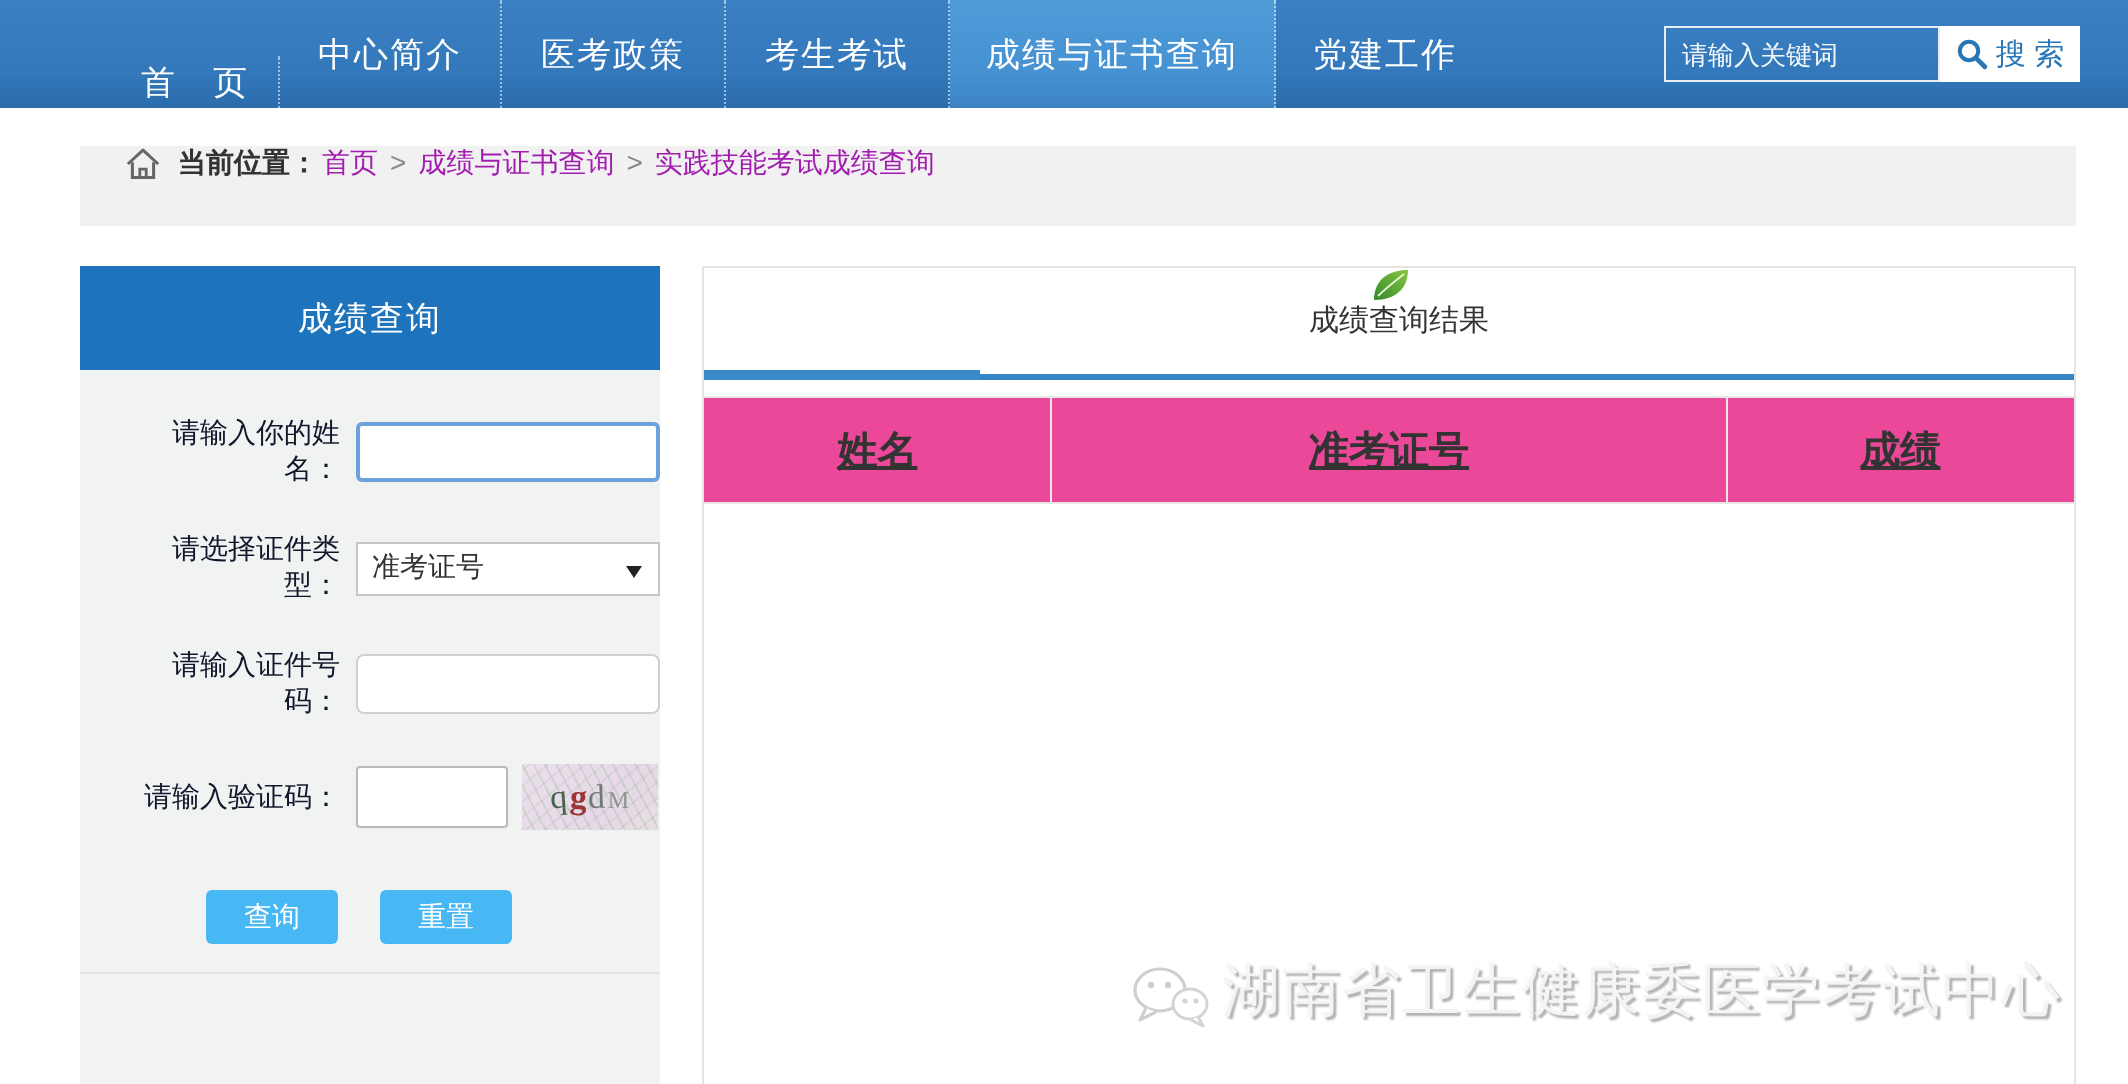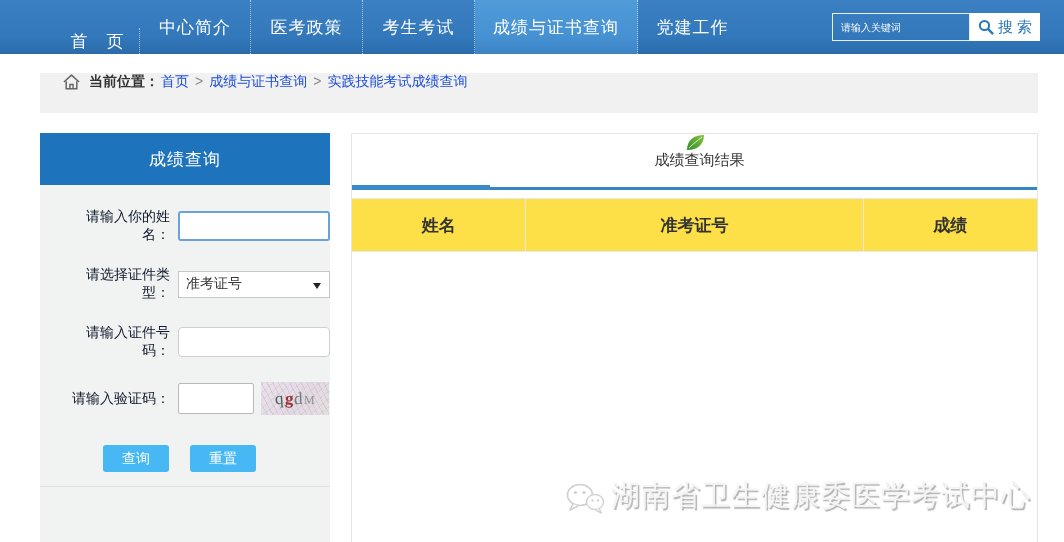--- a/index.html
+++ b/index.html
@@ -13,33 +13,33 @@
          display:flex; align-items:stretch; }
   .nav-items { display:flex; margin-left:56px; }
   .nav-item { display:flex; align-items:center; justify-content:center;
               color:#fff; font-size:17px; letter-spacing:1px; cursor:pointer;
               border-right:1px dotted rgba(255,255,255,.55); }
   .nav-item.w1{ width:84px;margin-top:28px; } .nav-item.w2{ width:111px; } .nav-item.w3{ width:112px; }
   .nav-item.w4{ width:112px; } .nav-item.w5{ width:163px; } .nav-item.w6{ width:109px; border-right:none; }
   .nav-item.active { background:linear-gradient(180deg,#509bd8 0%,#4591d2 68%,#3d83c4 100%); }
   .nav-search { position:absolute; right:24px; top:13px; height:28px; display:flex; }
   .nav-search input { width:138px; height:28px; background:transparent; border:1px solid #e8eef5;
-                      color:#fff; font-size:10px; padding:0 8px; outline:none;
+                      color:#fff; font-size:13px; padding:0 8px; outline:none;
                       font-family:"Liberation Sans","DejaVu Sans",sans-serif; }
   .nav-search input::placeholder { color:#fff; opacity:.95; }
   .search-btn { width:70px; height:28px; background:#fff; border:none; cursor:pointer;
                 display:flex; align-items:center; justify-content:center; gap:4px;
                 color:#2a77b8; font-size:15px; font-family:inherit; }
 
   
   .crumb-bar { position:absolute; left:40px; top:73px; width:998px; height:40px;
                background:#f1f1f1; display:flex; align-items:flex-start; font-size:14px; color:#666; }
   .crumb-bar .home-ico { margin:0 8px 0 22px; display:flex; }
   .crumb-label { color:#333; font-weight:bold; }
-  .crumb-link { color:#1d4ed8; margin:0 2px; cursor:pointer; text-decoration:none; }
+  .crumb-link { color:#a21caf; margin:0 2px; cursor:pointer; text-decoration:none; }
   .crumb-sep { color:#888; margin:0 4px; }
 
   
   .sidebar { position:absolute; left:40px; top:133px; width:290px; height:409px; background:#f1f2f2; }
   .sidebar-head { height:52px; background:#1e73bd; color:#fff; font-size:17px;
                   display:flex; align-items:center; justify-content:center; letter-spacing:1px; }
   .side-form { padding-top:23px; }
   .form-row { display:flex; align-items:center; margin-bottom:22px; }
   .form-row .lab { width:130px; text-align:right; font-size:14px; color:#0f172a; flex:0 0 130px;padding-left:23px; }
   .inp-name { width:152px; height:30px; border:2px solid #6aa3dc; border-radius:3px;
@@ -77,23 +77,23 @@
   .content { position:absolute; left:351px; top:133px; width:687px; height:409px;
              background:#fff; border-left:1px solid #e4e4e4; border-right:1px solid #e4e4e4;
              border-top:1px solid #e4e4e4; }
   .tab-head { height:51px; display:flex; align-items:center; padding-left:10px; cursor:pointer;flex-direction:column; }
   .tab-head .leaf { margin-right:8px; display:flex; }
   .tab-title { font-size:15px; color:#333; }
   .tab-line { position:relative; height:5px; }
   .tab-line .thin { position:absolute; left:0; right:0; bottom:0; height:3px; background:#3486c7; }
   .tab-line .thick { position:absolute; left:0; bottom:0; width:138px; height:5px; background:#3a8ac9; }
   .result-table { margin-top:8px; width:100%; border-collapse:collapse; }
-  .result-table th { height:53px; background:#fde047; border-top:1px solid #e8e8e8;
-                     border-bottom:1px solid #e8e8e8; font-size:17px; color:#333;
-                     font-weight:bold; text-align:center; }
+  .result-table th { height:53px; background:#ec4899; border-top:1px solid #e8e8e8;
+                     border-bottom:1px solid #e8e8e8; font-size:20px; color:#333;
+                     font-weight:bold; text-align:center;text-decoration:underline; }
   .result-table th + th { border-left:1px solid #e8e8e8; }
   .col-name{ width:25.4%; } .col-no{ width:49.2%; } .col-score{ width:25.4%; }
 
   
   .watermark { position:absolute; right:6px; bottom:26px; display:flex; align-items:flex-end;
                gap:6px; pointer-events:none; }
   .watermark .wm-text { font-size:29px; letter-spacing:1px; color:#f4f4f4;
                         text-shadow:1.5px 1.5px 1px #b3b3b3, -1px -1px 0 #fdfdfd; white-space:nowrap; }
 </style>
 </head>

